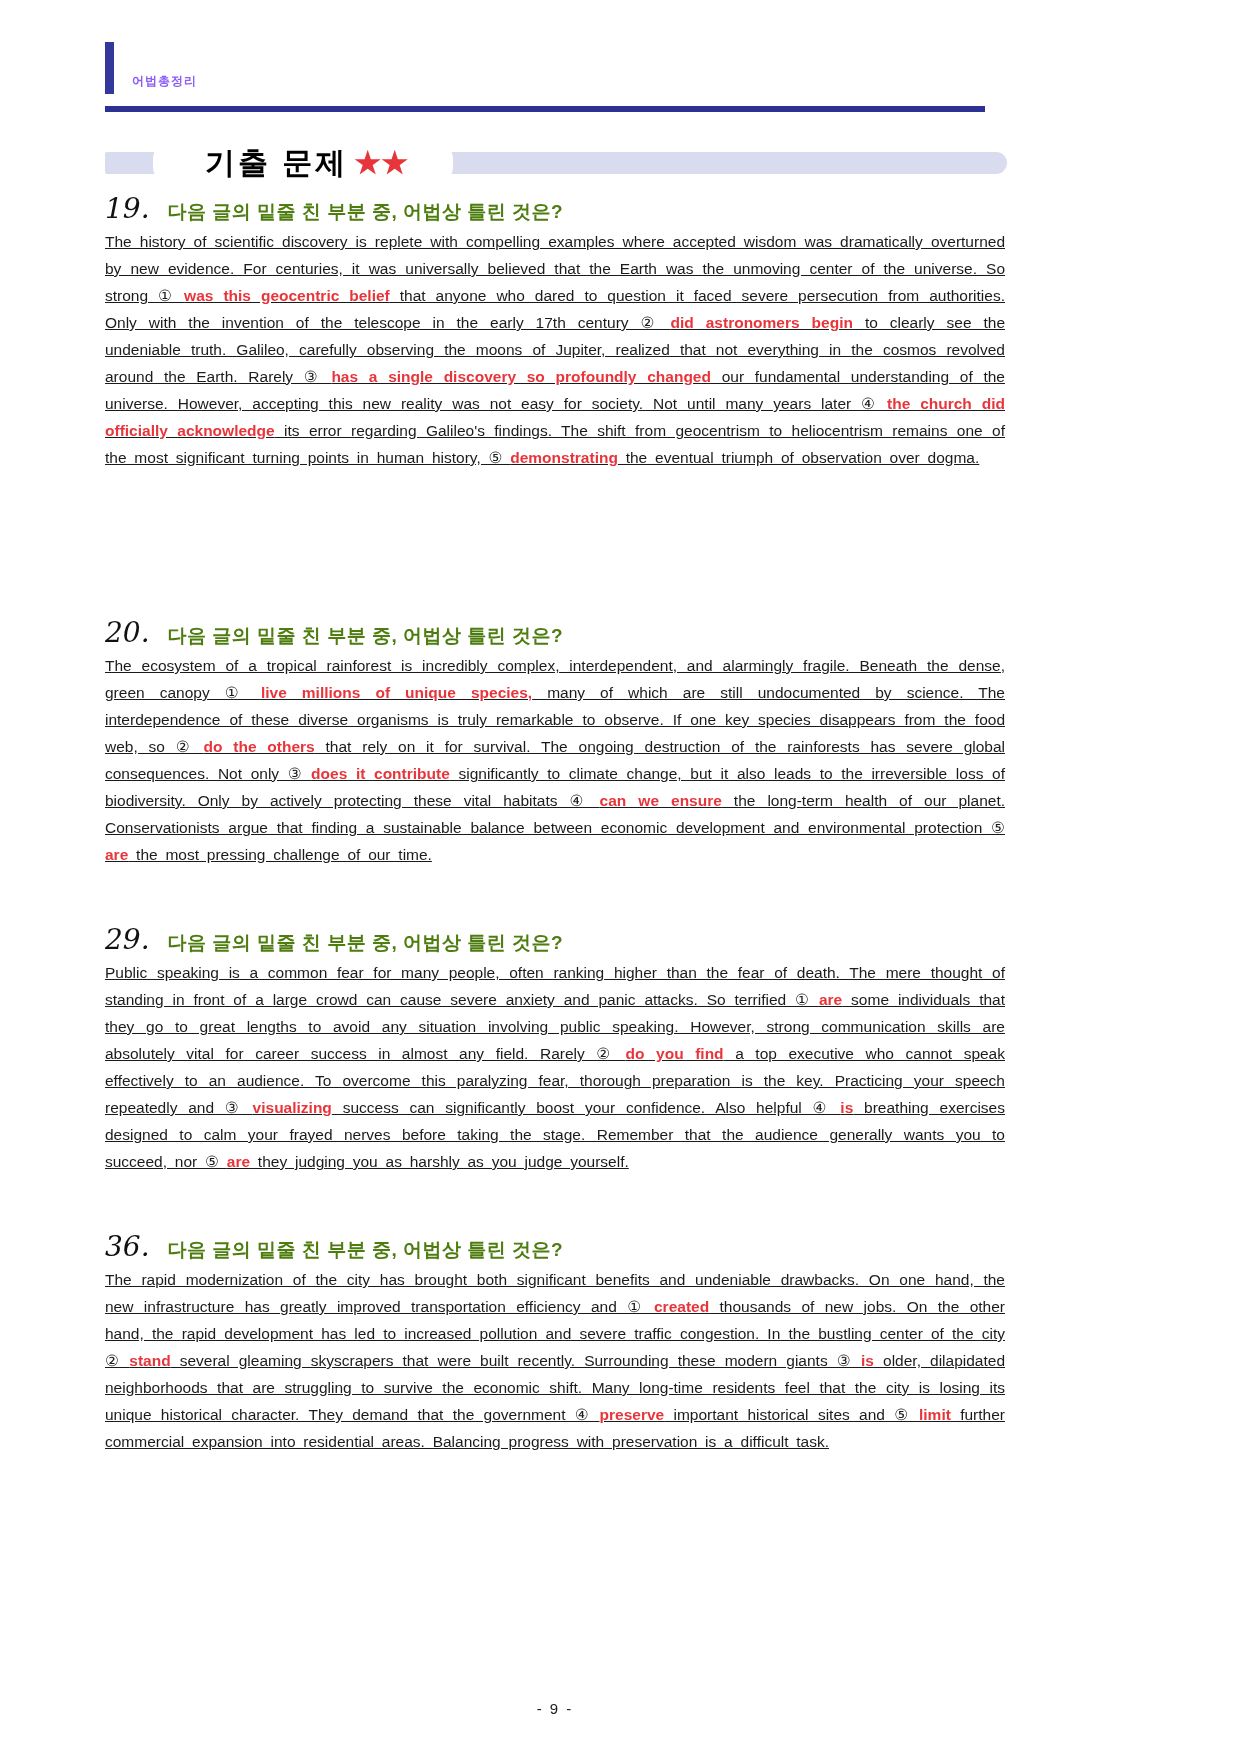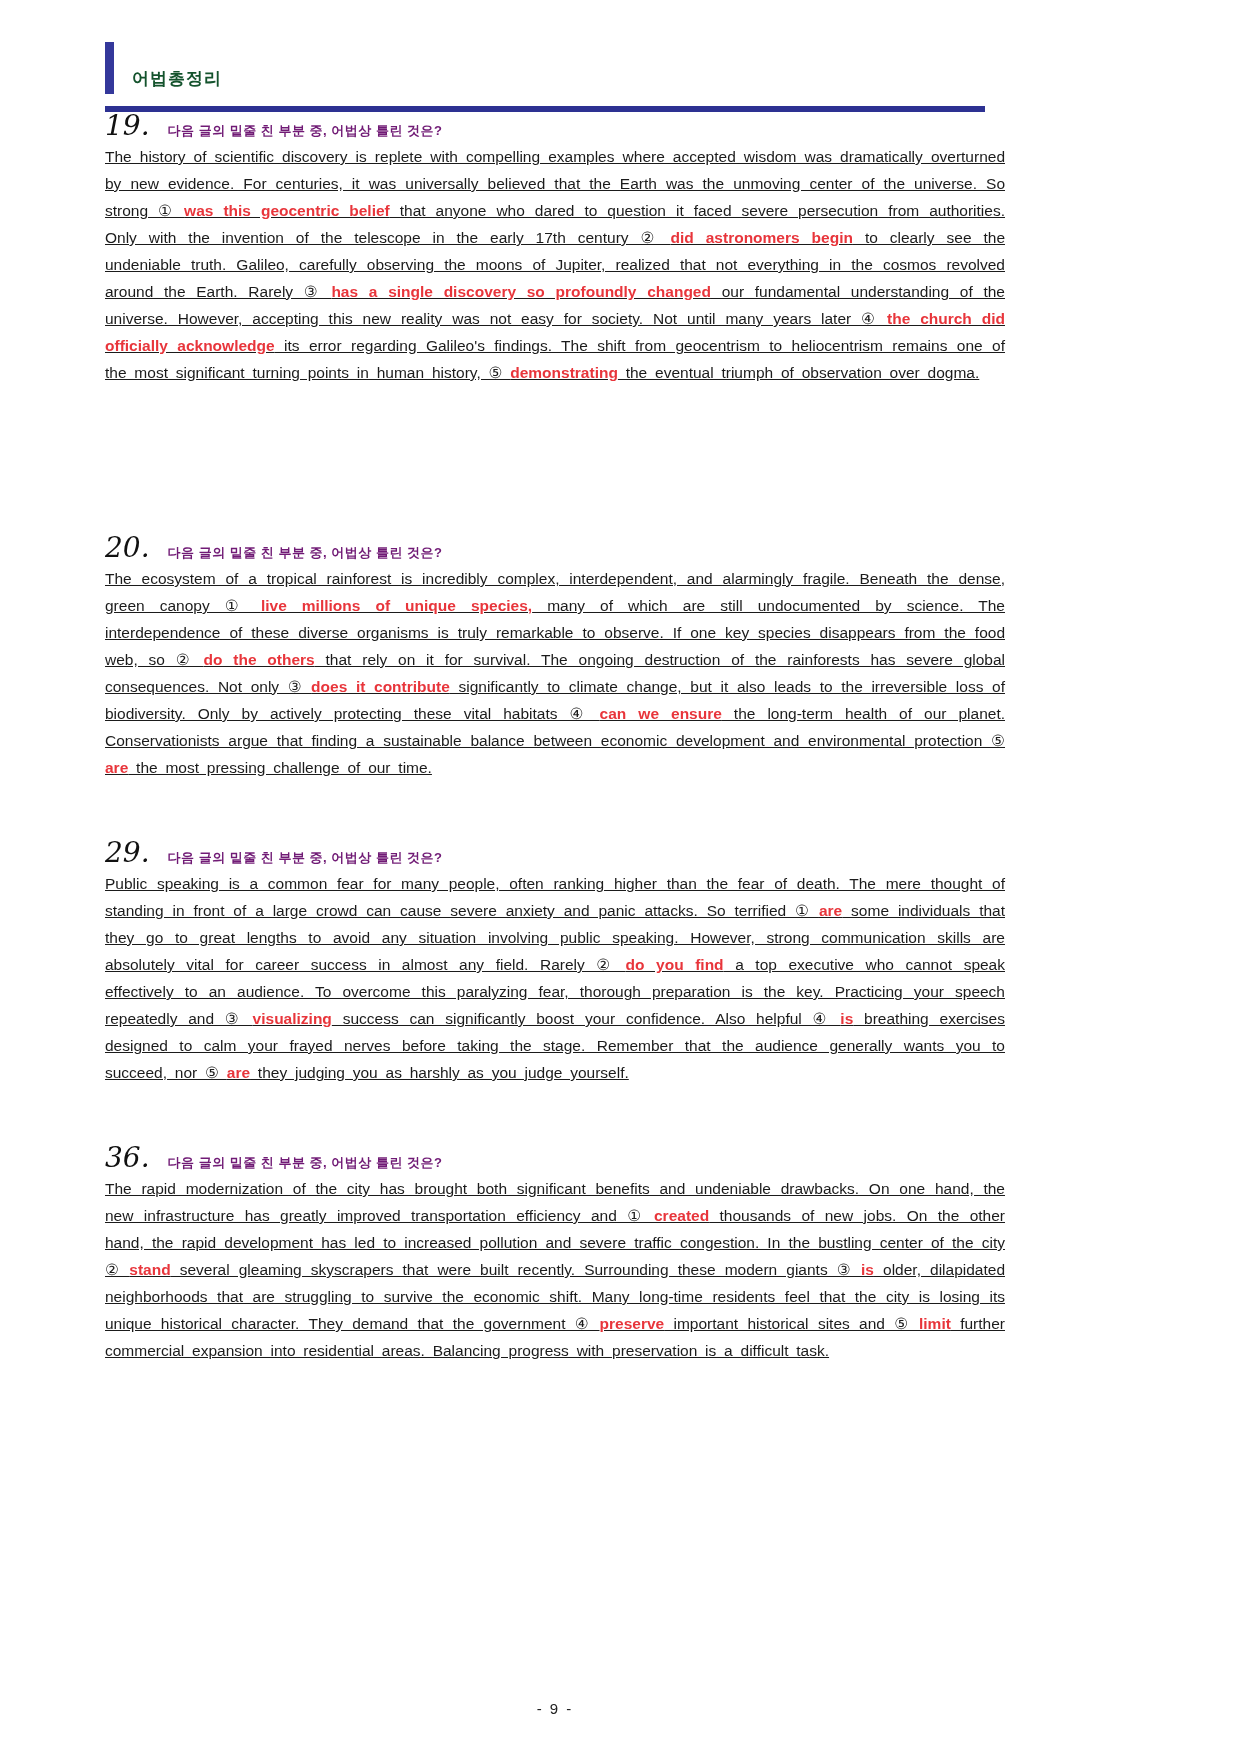--- a/index.html
+++ b/index.html
@@ -23,23 +23,23 @@
     align-items: flex-end;
     gap: 18px;
     height: 52px;
   }
   .accent-bar {
     width: 9px;
     height: 52px;
     background: #34389b;
   }
   .doc-title {
-    color: #14532d;
+    color: #8b5cf6;
     font-weight: bold;
-    font-size: 17px;
+    font-size: 12px;
     letter-spacing: 1px;
     padding-bottom: 4px;
     margin-top: 15px;
   }
   .header-rule {
     margin-top: 12px;
     width: 880px;
     height: 6px;
     background: #2d3192;
   }
@@ -94,23 +94,23 @@
   }
   .q-num {
     font-family: "DejaVu Serif", serif;
     font-style: italic;
     font-size: 28px;
     line-height: 1;
     color: #111;
   }
   .q-prompt {
     font-weight: bold;
-    font-size: 13px;
+    font-size: 19px;
     letter-spacing: 0.5px;
-    color: #701a75;
+    color: #4d7c0f;
   }
   .passage {
     margin-top: 3px;
     text-align: justify;
     font-size: 15.5px;
     line-height: 27px;
     word-spacing: 3.5px;
     color: #1b1b1b;
     text-decoration: underline;
   }
@@ -138,20 +138,25 @@
 
 <div class="page">
   <div class="content">
 
     <div class="doc-header">
       <div class="accent-bar"></div>
       <div class="doc-title">어법총정리</div>
     </div>
     <div class="header-rule"></div>
 
+    <div class="banner">
+      <div class="banner-band"></div>
+      <div class="banner-window"></div>
+      <div class="banner-title"><span>기출 문제</span><span class="banner-stars">★★</span></div>
+    </div>
 
     <main>
 
       <section class="question gap-large">
         <div class="q-head">
           <span class="q-num">19.</span>
           <span class="q-prompt">다음 글의 밑줄 친 부분 중, 어법상 틀린 것은?</span>
         </div>
         <p class="passage"><span>The history of scientific discovery is replete with compelling examples where accepted wisdom was dramatically overturned by new evidence. For centuries, it was universally believed that the Earth was the unmoving center of the universe. So strong ① </span><span class="hl">was this geocentric belief</span><span> that anyone who dared to question it faced severe persecution from authorities. Only with the invention of the telescope in the early 17th century ② </span><span class="hl">did astronomers begin</span><span> to clearly see the undeniable truth. Galileo, carefully observing the moons of Jupiter, realized that not everything in the cosmos revolved around the Earth. Rarely ③ </span><span class="hl">has a single discovery so profoundly changed</span><span> our fundamental understanding of the universe. However, accepting this new reality was not easy for society. Not until many years later ④ </span><span class="hl">the church did officially acknowledge</span><span> its error regarding Galileo's findings. The shift from geocentrism to heliocentrism remains one of the most significant turning points in human history, ⑤ </span><span class="hl">demonstrating</span><span> the eventual triumph of observation over dogma.</span></p>
       </section>

